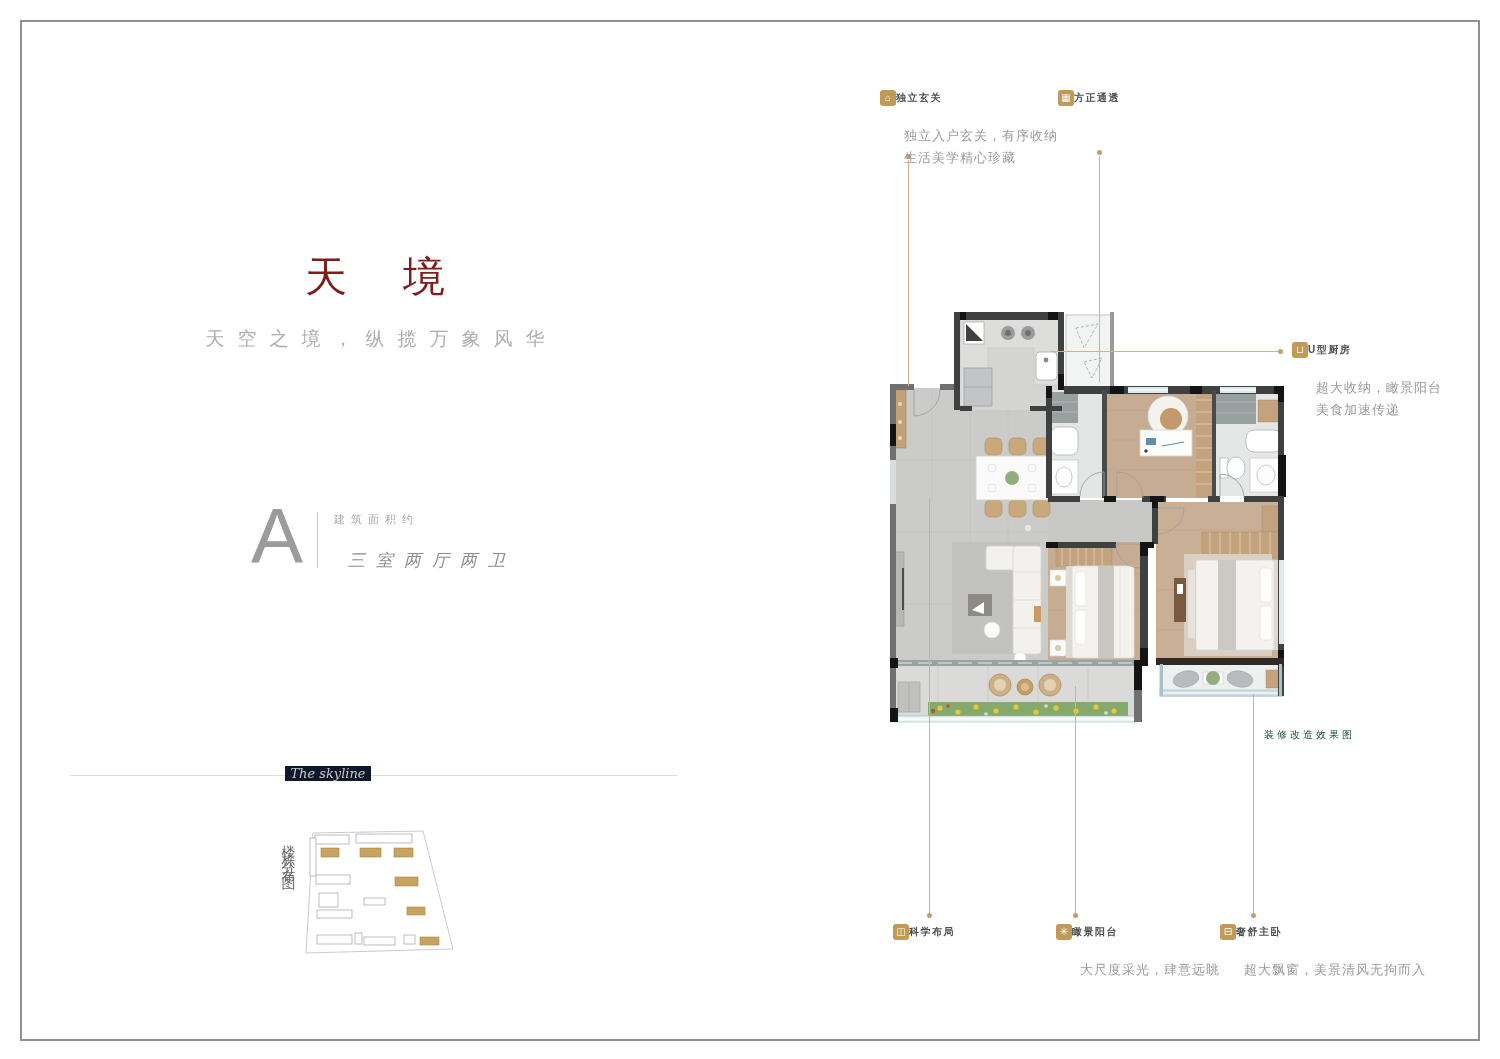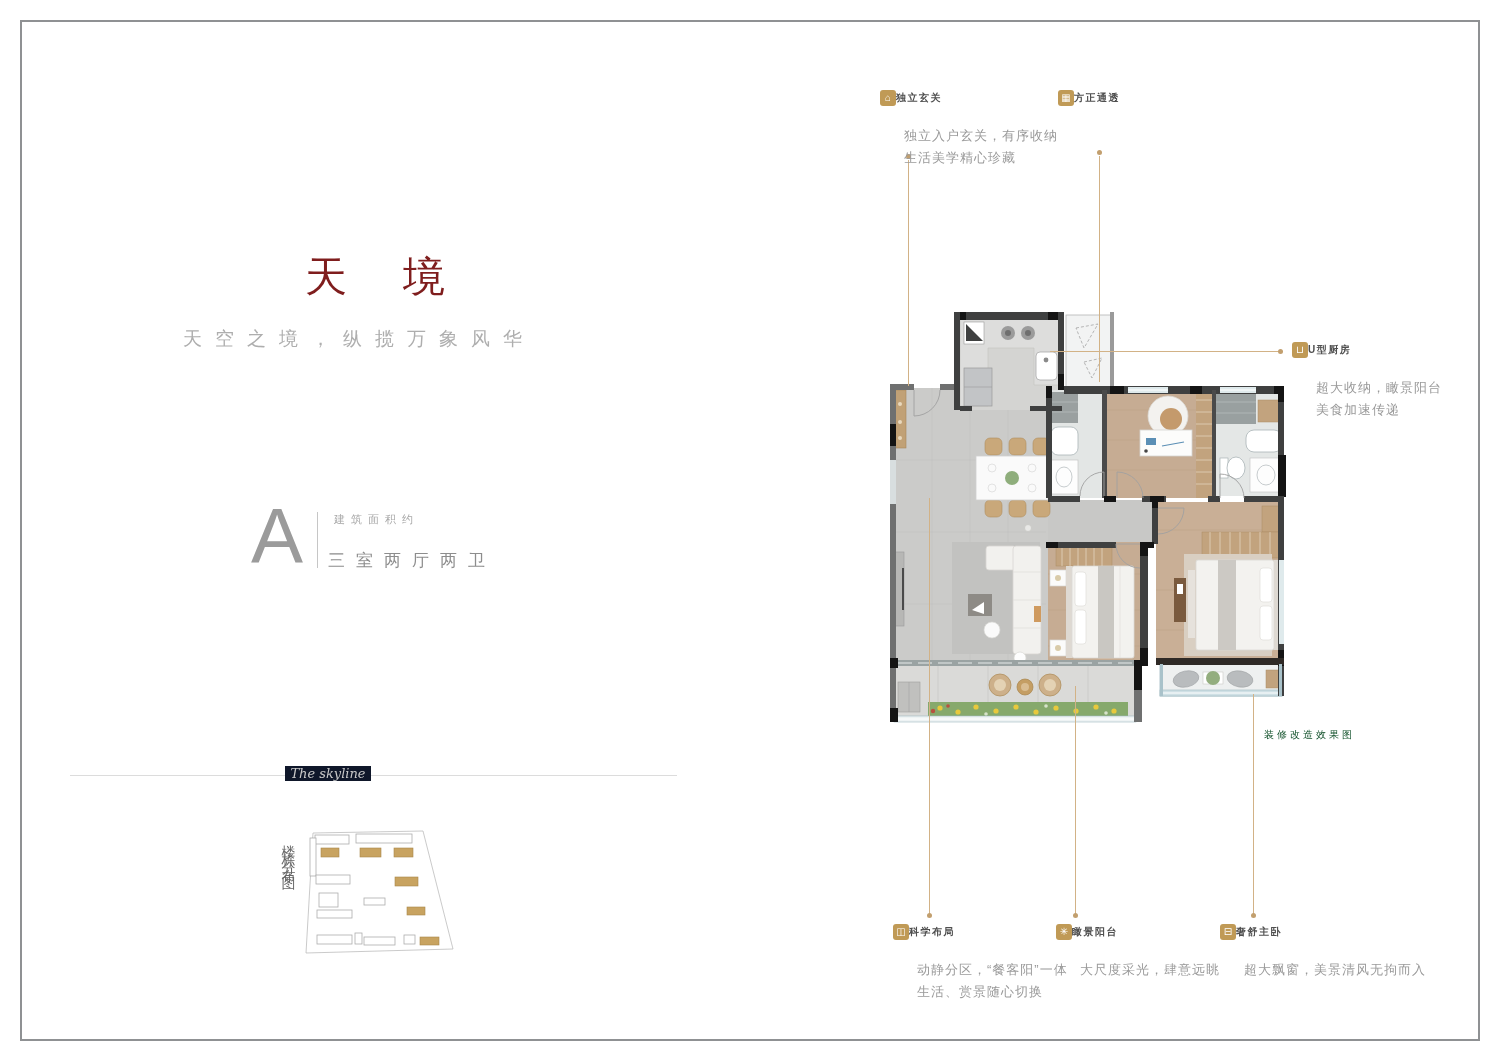--- a/index.html
+++ b/index.html
@@ -5,33 +5,33 @@
   * { margin:0; padding:0; box-sizing:border-box; }
   html,body { width:1500px; height:1059px; background:#ffffff;
     font-family:"Liberation Sans","DejaVu Sans",sans-serif; }
   #stage { position:relative; width:1500px; height:1059px; background:#fff; overflow:hidden; }
   .frame { position:absolute; left:20px; top:20px; right:20px; bottom:18px;
     border:2px solid #8f9193; pointer-events:none; }
 
   
   .hero-title { position:absolute; left:222px; top:240px; width:306px; text-align:center;
     font-size:42px; font-weight:300; color:#7f1d1d; letter-spacing:56px; text-indent:56px;margin-top:9px; }
-  .hero-sub { position:absolute; left:170px; top:326px; width:410px; 
+  .hero-sub { position:absolute; left:170px; top:326px; width:410px; text-align:center;
     font-size:19px; font-weight:400; color:#aeaeae; letter-spacing:13px; text-indent:13px; }
 
   .unit-letter { position:absolute; left:251px; top:500px; font-size:78px; font-weight:100;
     color:#9b9b9b; line-height:72px; }
   .unit-rule { position:absolute; left:317px; top:512px; width:1px; height:56px; background:#c6c6c6; }
   .unit-prefix { position:absolute; left:334px; top:512px; font-size:11px; color:#a8a8a8;
     letter-spacing:6px; }
   .unit-area { position:absolute; left:387px; top:497px; font-size:46px; font-weight:100;
     color:#c2c2c3; letter-spacing:2px; }
   .unit-area sup { font-size:22px; vertical-align:18px; }
-  .unit-layout { position:absolute; left:328px; top:549px; font-size:17px; color:#8d8d8d;
-    letter-spacing:11px; }
+  .unit-layout { position:absolute; left:348px; top:549px; font-size:17px; color:#8d8d8d;
+    letter-spacing:11px;font-style:italic; }
 
   .divider { position:absolute; left:70px; top:775px; width:607px; height:1px; background:#dcdcdc; }
   .divider-script { position:absolute; left:285px; top:766px; width:86px; text-align:center;
     font-family:"DejaVu Serif","Liberation Serif",serif; font-style:italic; font-size:13px;
     color:#c9c9c9; background:#0f172a; }
 
   .sitemap-label { position:absolute; left:280px; top:834px; writing-mode:vertical-rl;
     font-size:14px; color:#666; letter-spacing:8px; }
 
   
@@ -434,24 +434,20 @@
       <div>超大收纳，瞰景阳台</div>
       <div>美食加速传递</div>
     </div>
   </div>
 
   <div class="callout" style="left:893px;top:924px;">
     <div class="callout-head">
       <span class="callout-icon">◫</span>
       <span class="callout-title">科学布局</span>
     </div>
-    <div class="callout-desc">
-      <div>动静分区，“餐客阳”一体</div>
-      <div>生活、赏景随心切换</div>
-    </div>
   </div>
 
   <div class="callout" style="left:1056px;top:924px;">
     <div class="callout-head">
       <span class="callout-icon">✳</span>
       <span class="callout-title">瞰景阳台</span>
     </div>
     <div class="callout-desc">
       <div>大尺度采光，肆意远眺</div>
     </div>

